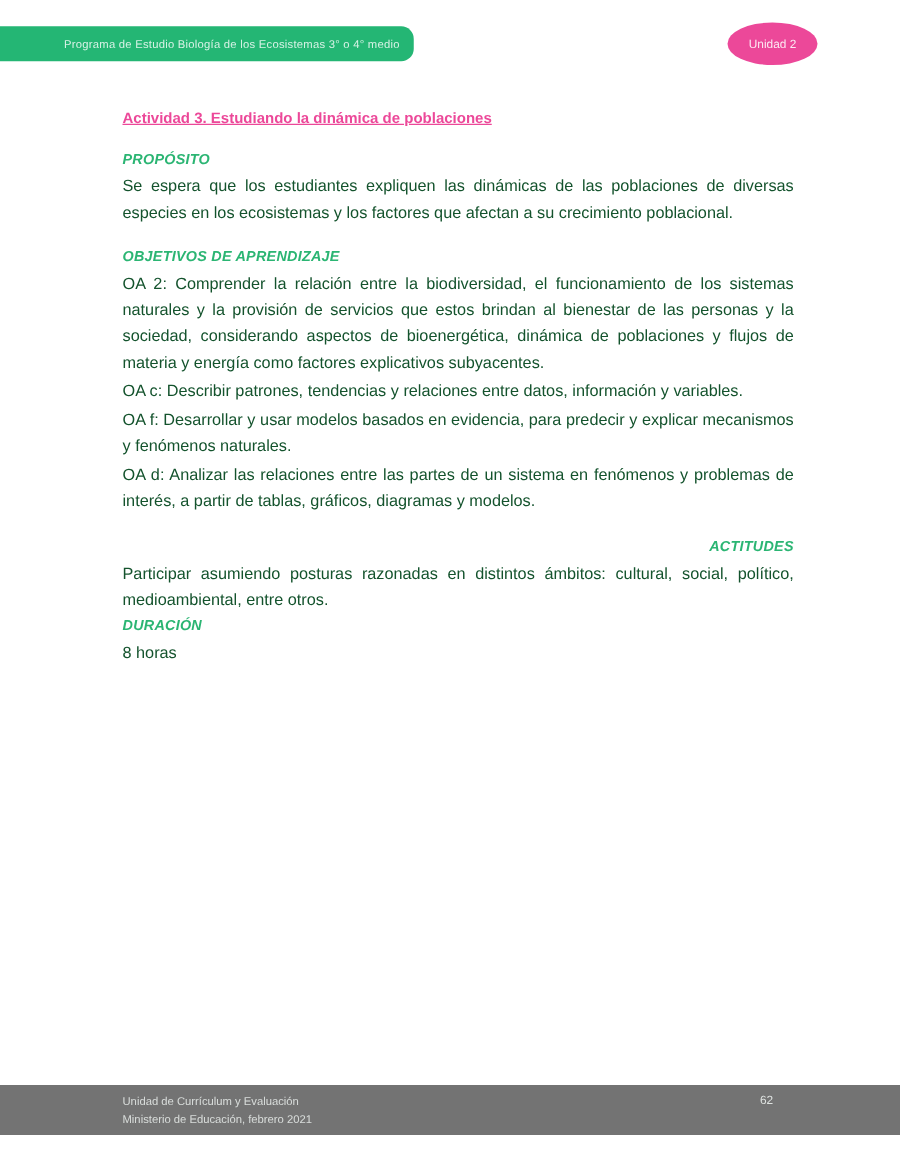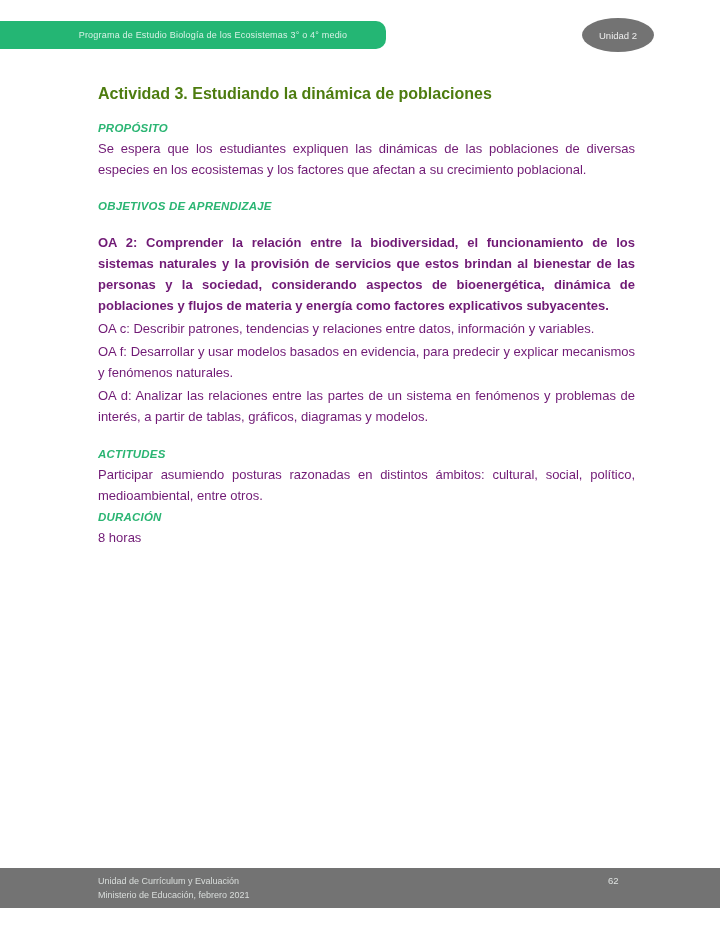--- a/index.html
+++ b/index.html
@@ -11,87 +11,88 @@
     background: #ffffff;
     overflow: hidden;
     font-family: "Liberation Sans", "DejaVu Sans", sans-serif;
   }
 
   
   .header-bar {
     position: absolute;
     top: 21px;
     left: 0;
-    width: 386px;
+    width: 331px;
     height: 28px;
     background: #24b674;
     border-radius: 0 10px 10px 0;
     display: flex;
     align-items: center;
     justify-content: center;
     padding-left: 40px;
   }
   .header-bar .header-title {
     color: rgba(255,255,255,0.82);
     font-size: 9px;
     letter-spacing: 0.2px;
     white-space: nowrap;
   }
   .unit-badge {
     position: absolute;
     top: 18px;
     left: 582px;
     width: 72px;
     height: 34px;
-    background: #737373;
+    background: #ec4899;
     border-radius: 50%;
     display: flex;
     align-items: center;
     justify-content: center;
   }
   .unit-badge .unit-label {
     color: rgba(255,255,255,0.88);
     font-size: 9.5px;
   }
 
   
   .content {
     position: absolute;
     top: 0;
     left: 98px;
     width: 537px;
   }
   .activity-title {
     margin-top: 84px;
-    color: #4d7c0f;
-    font-size: 16px;
+    color: #ec4899;
+    font-size: 12px;
     font-weight: 700;
     line-height: 20px;
+    text-decoration: underline;
   }
   .sec-heading {
     color: #2bb573;
     font-size: 11.5px;
     font-weight: 700;
     line-height: 14px;
     letter-spacing: 0.2px;
     font-style: italic;
   }
   .h-proposito { margin-top: 17px; }
   .h-objetivos { margin-top: 19px; }
-  .h-actitudes { margin-top: 20px; }
+  .h-actitudes { margin-top: 20px; text-align: right; }
   .h-duracion  { margin-top: 4px; }
   .body-text {
     margin-top: 3px;
-    color: #701a75;
+    color: #14532d;
     font-size: 13px;
     line-height: 21px;
     text-align: justify;
   }
   .oa-item { margin-top: 2px; }
-  .oa-first { margin-top: 19px; font-weight: bold; }
+  .oa-first { margin-top: 3px; }
   .duracion-text { text-align: left; }
 
   
   .footer-bar {
     position: absolute;
     top: 868px;
     left: 0;
     width: 720px;
     height: 40px;
     background: #737373;

